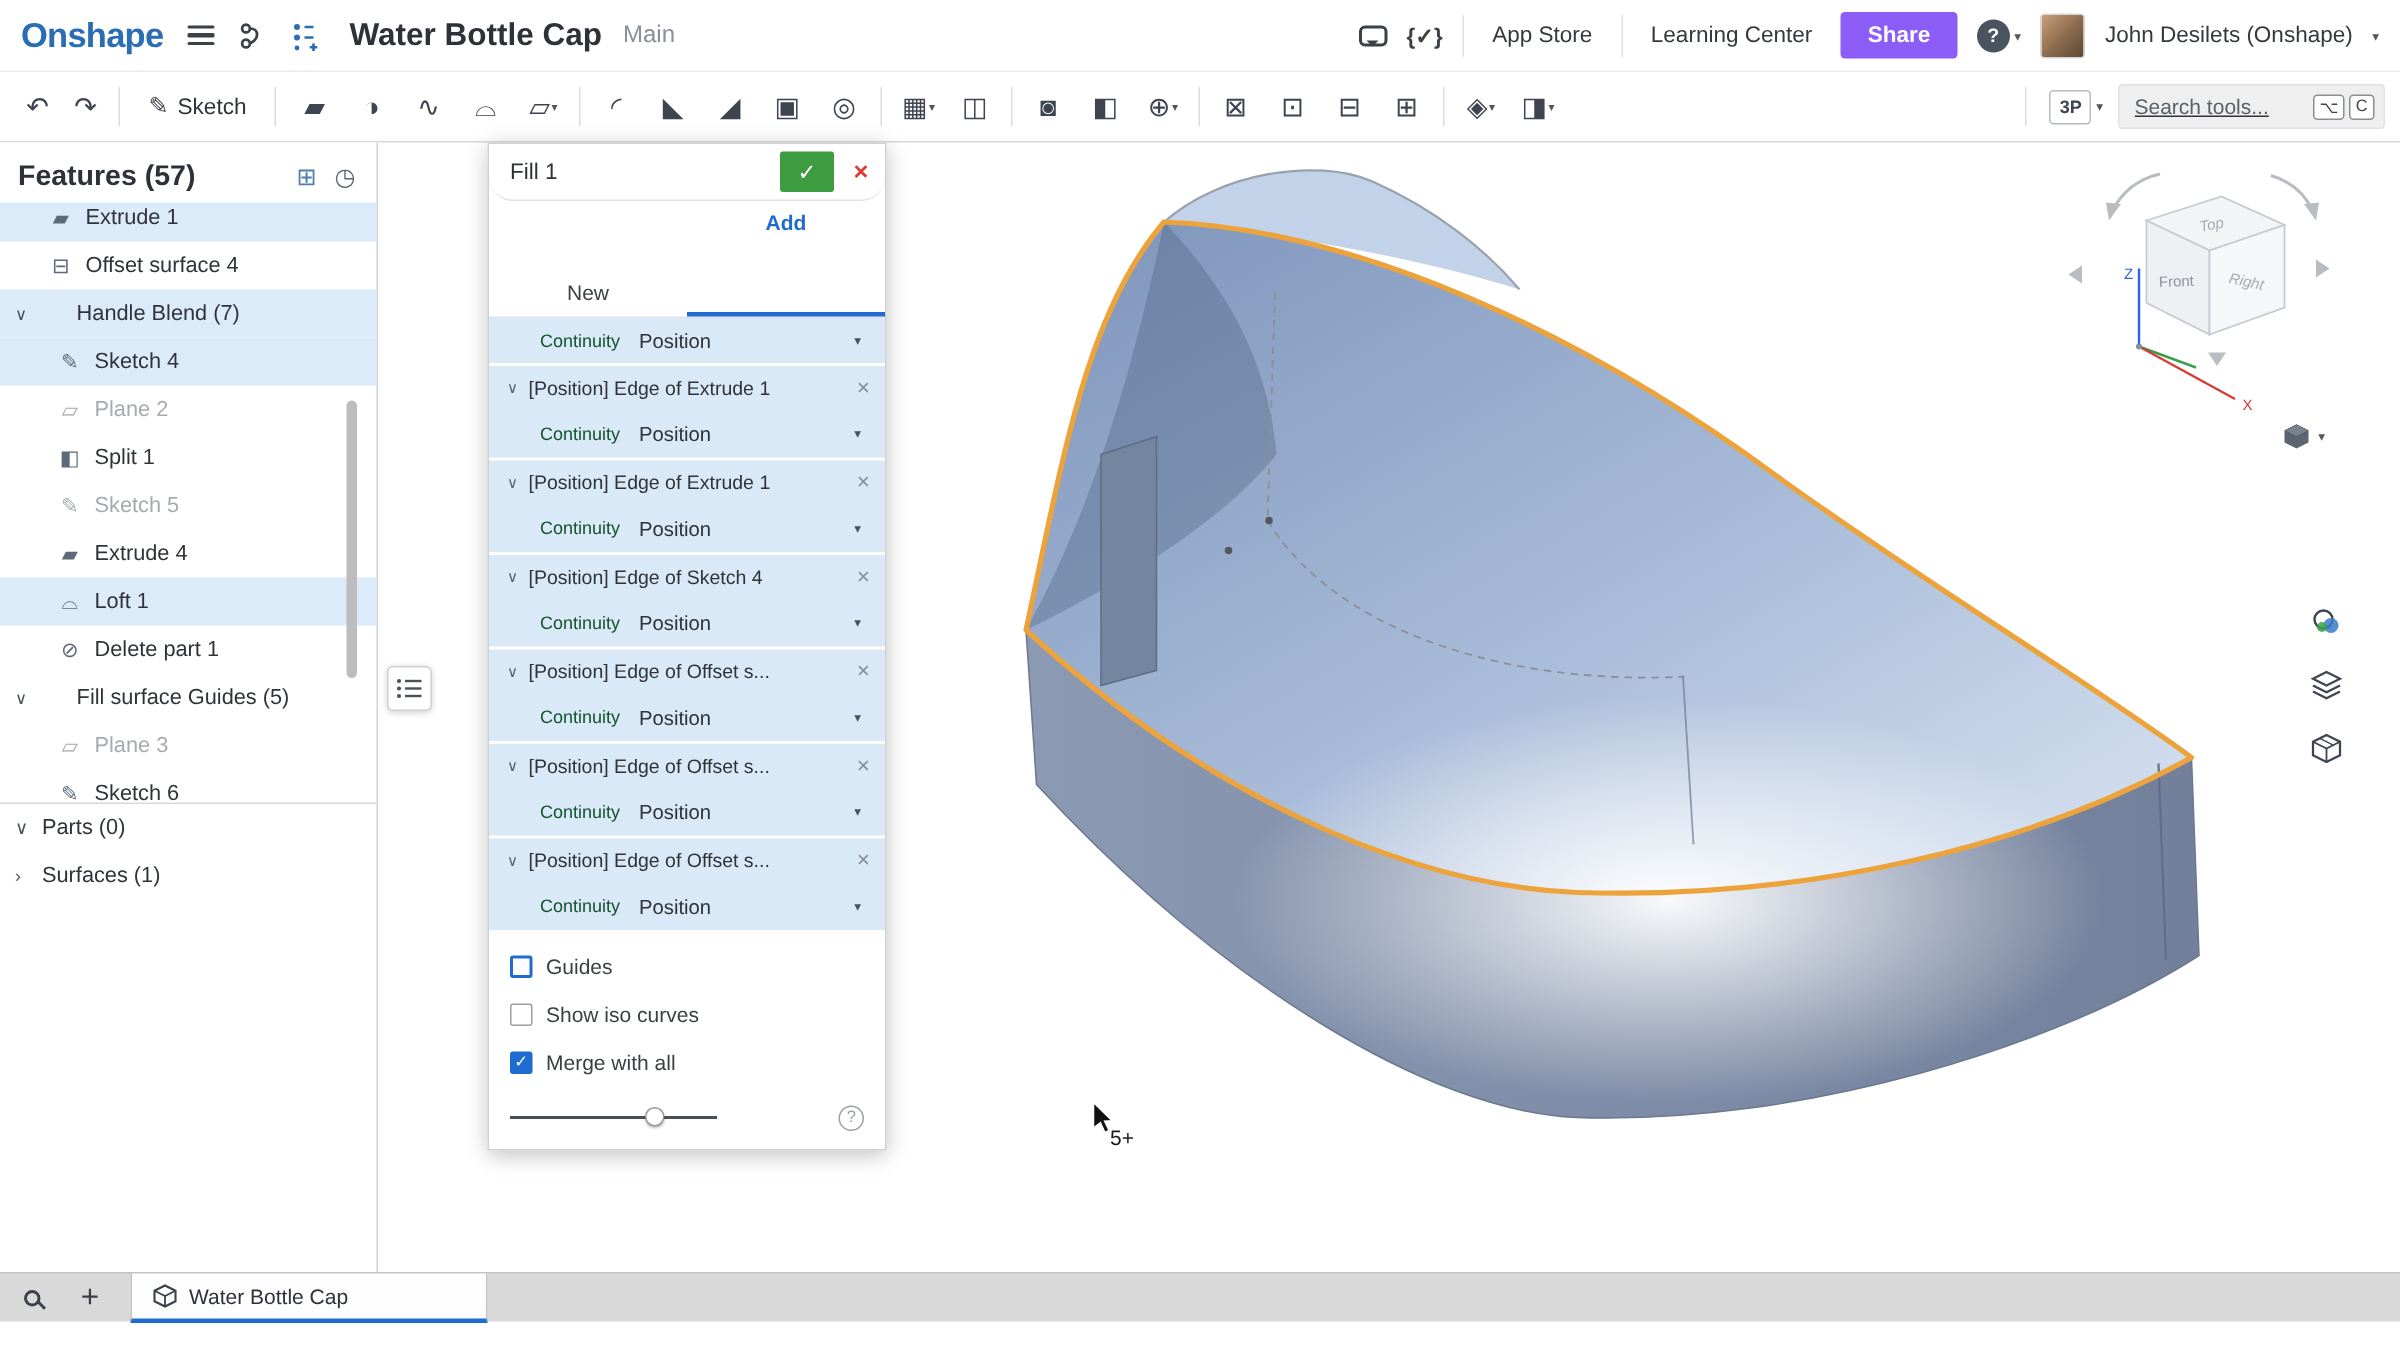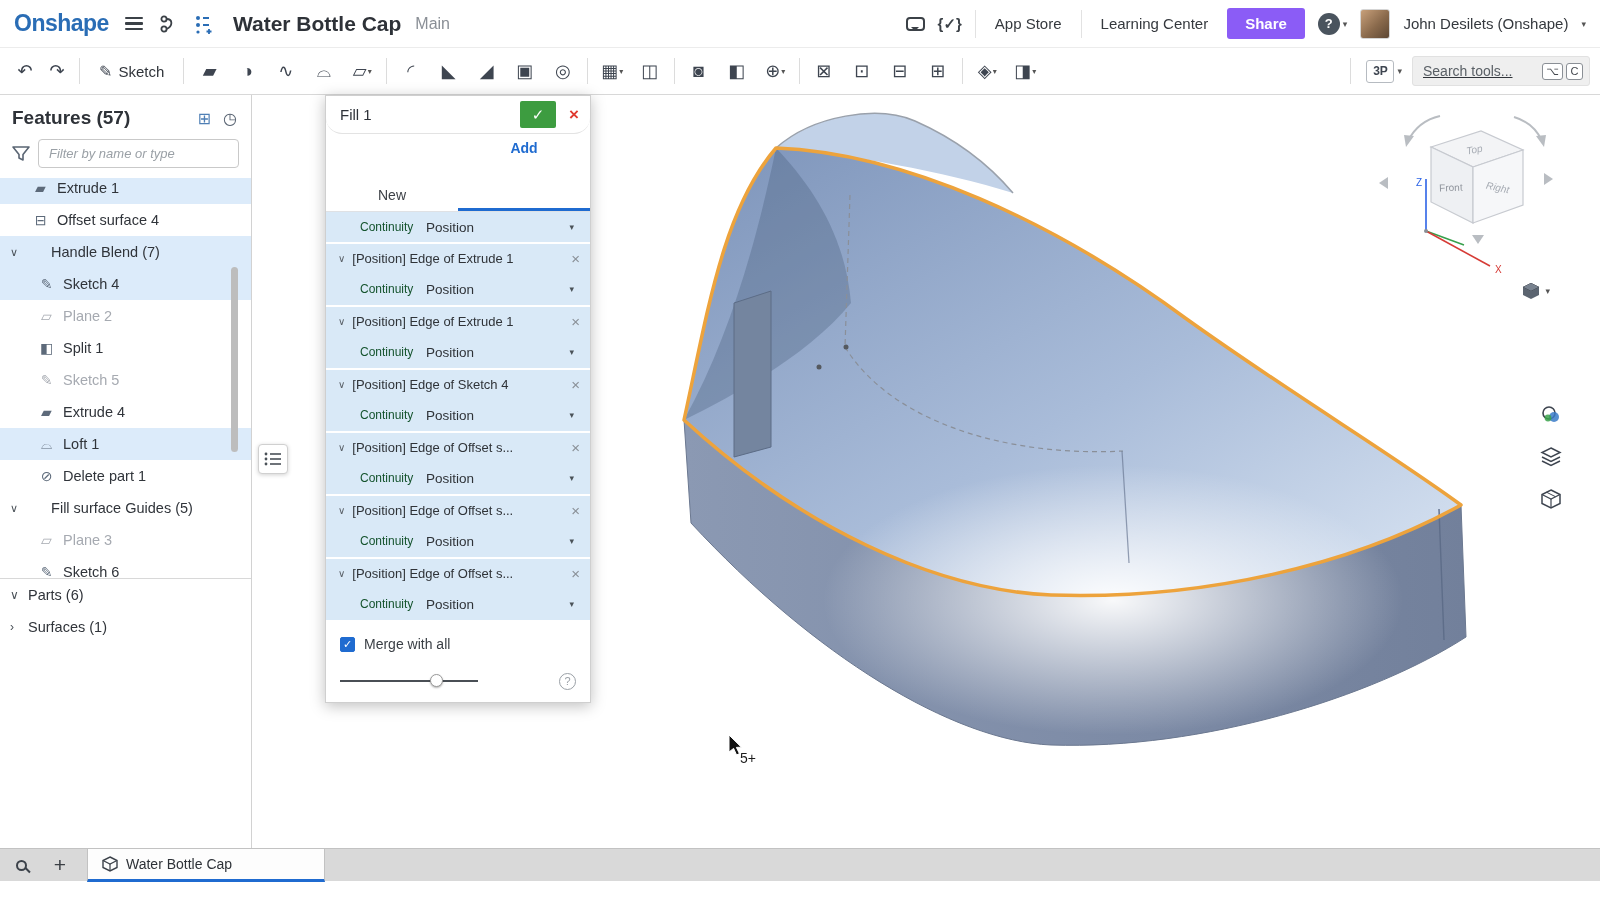--- a/index.html
+++ b/index.html
@@ -368,26 +368,20 @@
 <div class="main">
 
   <aside class="features">
     <div class="fp-head">
       <span class="fp-title">Features (57)</span>
       <span class="fp-head-icons">
         <span class="fp-hicon blue">⊞</span>
         <span class="fp-hicon gray">◷</span>
       </span>
     </div>
-    <div class="filter-row">
-      <svg width="18" height="16" viewBox="0 0 18 16">
-        <path d="M1,1 H17 L11,8.5 V14 L7,12 V8.5 Z" fill="none" stroke="#5a6573" stroke-width="1.6" stroke-linejoin="round"></path>
-      </svg>
-      <input placeholder="Filter by name or type" style="">
-    </div>
 
     <div class="flist">
 
         <div class="frow lvl1 highlight cut-top">
           <span class="fchev"></span>
           <span class="ficon">▰</span>
           <span class="flabel">Extrude 1</span>
         </div>
 
         <div class="frow lvl1">
@@ -459,21 +453,21 @@
         <div class="frow lvl2">
           <span class="fchev"></span>
           <span class="ficon">✎</span>
           <span class="flabel">Sketch 6</span>
         </div>
       </div>
 
     <div class="fp-bottom">
       <div class="fp-section">
         <span class="fchev">∨</span>
-        <span>Parts (6)</span>
+        <span>Parts (0)</span>
       </div>
       <div class="fp-section">
         <span class="fchev">›</span>
         <span>Surfaces (1)</span>
       </div>
     </div>
 
     <div class="fscroll"></div>
   </aside>
 
@@ -698,21 +692,33 @@
               <span class="clabel">Continuity</span>
               <span class="cvalue">Position</span>
               <span class="ccaret">▾</span>
             </div>
           </div>
         </div>
     </div>
 
     <div class="dlg-checks">
 
-
+        <div class="cbrow">
+          <span class="cbox cb-focus">
+            <span class="cmark"></span>
+          </span>
+          <span class="cblabel">Guides</span>
+        </div>
+
+        <div class="cbrow">
+          <span class="cbox cb-plain">
+            <span class="cmark"></span>
+          </span>
+          <span class="cblabel">Show iso curves</span>
+        </div>
 
         <div class="cbrow">
           <span class="cbox cb-checked">
             <span class="cmark">✓</span>
           </span>
           <span class="cblabel">Merge with all</span>
         </div>
       </div>
 
     <div class="slider-row">

